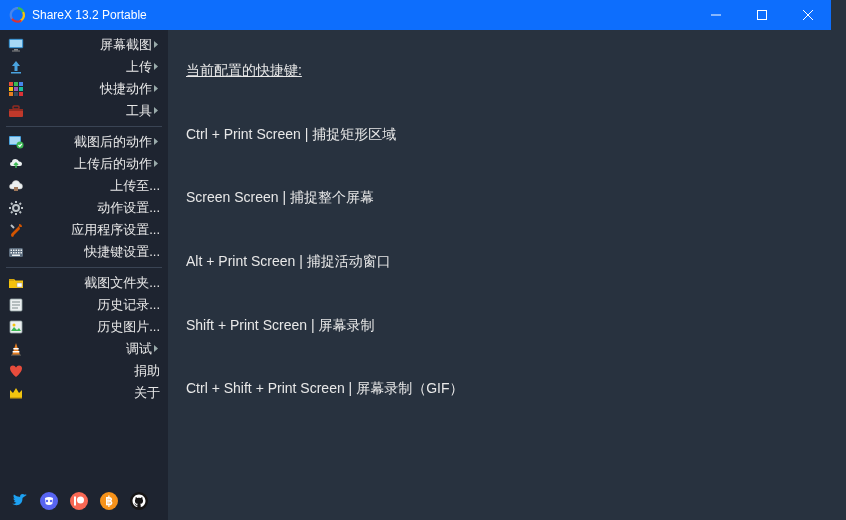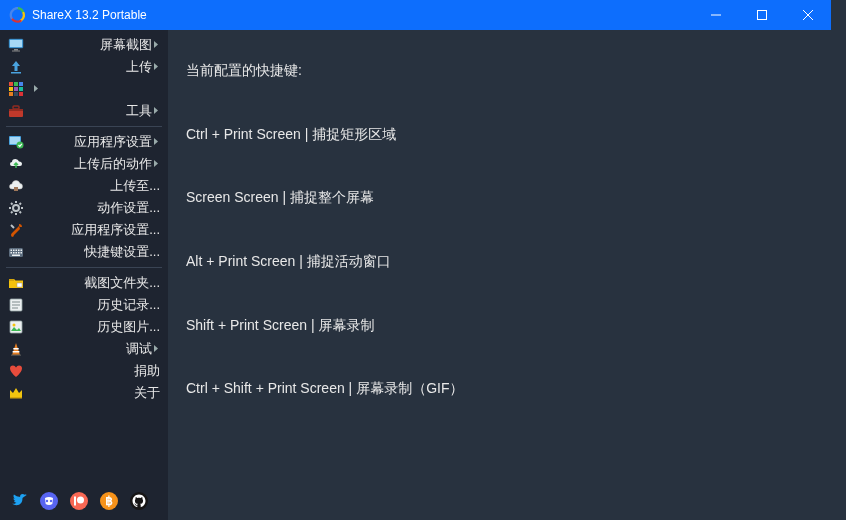--- a/index.html
+++ b/index.html
@@ -69,21 +69,21 @@
   .b-icon {
     width: 22px; height: 22px;
     display: flex; align-items: center; justify-content: center;
   }
   .main {
     flex: 1;
     padding: 30px 18px;
     line-height: 1.55;
     font-size: 14px;
   }
-  .main .heading { margin-bottom: 12px; }
+  .main .heading { margin-bottom: 12px; text-decoration: underline; }
   .main .line { white-space: nowrap; margin-top: 42px; }
   svg { display: block; }
 </style>
 </head>
 <body>
 
 <div class="window">
   <div class="titlebar">
     <span class="app-icon">
       <svg width="16" height="16" viewBox="0 0 16 16">
@@ -143,20 +143,21 @@
                 <use href="#arrow-icon"></use>
               </svg>
             </span>
           </li>
           <li>
             <span class="m-icon">
               <svg width="16" height="16" viewBox="0 0 16 16">
                 <use href="#grid-icon"></use>
               </svg>
             </span>
+            <span class="m-label">快捷动作</span>
             <span class="m-arrow">
               <svg width="5" height="8" viewBox="0 0 5 8">
                 <use href="#arrow-icon"></use>
               </svg>
             </span>
           </li>
           <li>
             <span class="m-icon">
               <svg width="16" height="16" viewBox="0 0 16 16">
                 <use href="#toolbox-icon"></use>
@@ -169,21 +170,21 @@
               </svg>
             </span>
           </li>
           <div class="sep"></div>
           <li>
             <span class="m-icon">
               <svg width="16" height="16" viewBox="0 0 16 16">
                 <use href="#after-capture-icon"></use>
               </svg>
             </span>
-            <span class="m-label">应用程序设置</span>
+            <span class="m-label">截图后的动作</span>
             <span class="m-arrow">
               <svg width="5" height="8" viewBox="0 0 5 8">
                 <use href="#arrow-icon"></use>
               </svg>
             </span>
           </li>
           <li>
             <span class="m-icon">
               <svg width="16" height="16" viewBox="0 0 16 16">
                 <use href="#after-upload-icon"></use>

